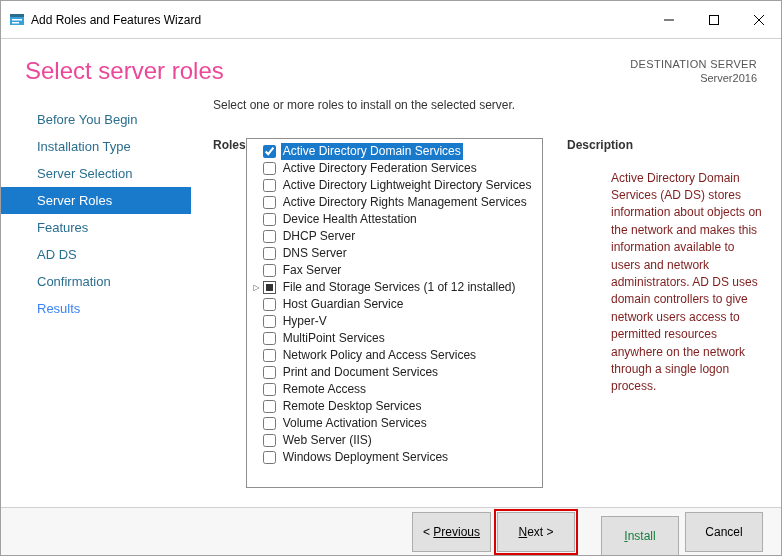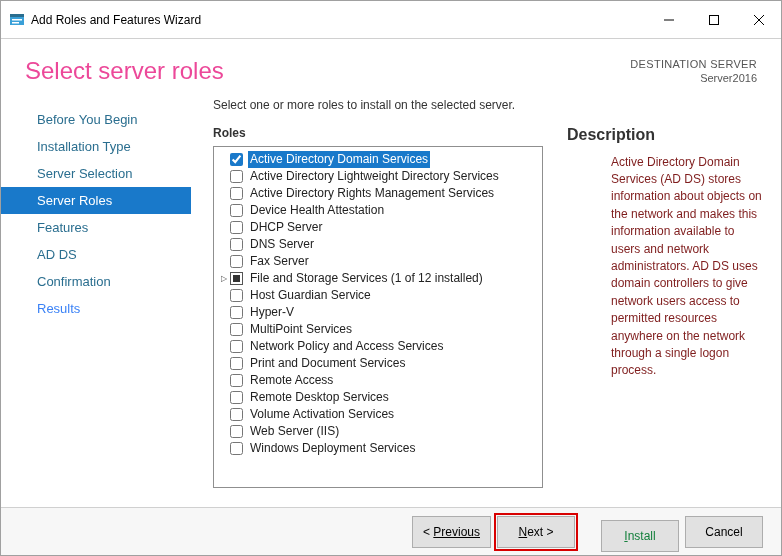--- a/index.html
+++ b/index.html
@@ -16,44 +16,44 @@
   .header .dest { text-align: right; font-size: 11px; color: #555; line-height: 1.3; }
   .header .dest .line1 { letter-spacing: 0.3px; }
   
   .body { display: flex; height: calc(100% - 30px - 76px - 48px); padding-top: 10px; }
   
   .steps { width: 190px; padding-top: 8px; }
   .steps .step { padding: 6px 0 6px 36px; font-size: 13px; color: #2a6e8f; cursor: pointer; }
   .steps .step.active { background: #1979ca; color: #fff; }
   .steps .step.disabled { color: #3b82f6; cursor: default; }
   
-  .main { flex: 1; padding: 0 18px 0 22px; display: flex; flex-direction: column; }
+  .main { flex: 1; padding: 0 18px 0 22px; display: flex; flex-direction: column; gap: 12px; }
   .main .instr { font-size: 12px; color: #333; margin-bottom: 14px; }
   .main .panels { display: flex; flex: 1; gap: 24px; min-height: 0; }
   
-  .roles-panel { display: flex; flex-direction: column; flex: 0 0 330px; min-height: 0; }
+  .roles-panel { display: flex; flex-direction: row; flex: 0 0 330px; min-height: 0; }
   .roles-panel .label { font-size: 12px; font-weight: 600; color: #333; margin-bottom: 6px; }
   .roles-list { flex: 1; border: 1px solid #8f8f8f; overflow-y: scroll; background: #fff; padding: 4px 2px; }
   .roles-list::-webkit-scrollbar { width: 17px; }
   .roles-list::-webkit-scrollbar-track { background: #f0f0f0; }
   .roles-list::-webkit-scrollbar-thumb { background: #cdcdcd; border: 1px solid #f0f0f0; }
   .role-item { display: flex; align-items: center; font-size: 12px; color: #222; padding: 0 2px; height: 17px; line-height: 17px; white-space: nowrap; }
   .role-item .expander { width: 12px; font-size: 8px; color: #555; text-align: center; }
   .role-item input[type=checkbox] { width: 13px; height: 13px; margin-right: 5px; accent-color: #1979ca; }
   .role-item .chk-partial { display:inline-block; width: 13px; height: 13px; border: 1px solid #555; margin-right: 5px; position: relative; background:#fff; }
   .role-item .chk-partial::after { content:""; position:absolute; left:2px; top:2px; right:2px; bottom:2px; background:#333; }
   .role-item .rl { padding: 0 2px; }
   .role-item.selected .rl { background: #1979ca; color: #fff; }
   
   .desc-panel { flex: 1; }
-  .desc-panel .label { font-size: 16px; font-weight: 600; color: #333; margin-bottom: 10px; }
+  .desc-panel .label { font-size: 12px; font-weight: 600; color: #333; margin-bottom: 18px; }
   .desc-panel .text { font-size: 12px; color: #7f1d1d; line-height: 1.45; margin-left: 44px; }
   
   .footer { position: absolute; bottom: 0; left: 0; right: 0; height: 48px; border-top: 1px solid #d0d0d0; display: flex; align-items: center; justify-content: flex-end; padding: 0 18px; gap: 6px; background: #f5f5f5cc; }
-  .footer .btn { min-width: 78px; height: 32px; font-size: 12px; background: #e1e1e1; border: 1px solid #adadad; cursor: pointer; padding: 0 10px; }
+  .footer .btn { min-width: 78px; height: 40px; font-size: 12px; background: #e1e1e1; border: 1px solid #adadad; cursor: pointer; padding: 0 10px; }
   .footer .btn:disabled { color: #15803d; cursor: default; margin-top: 8px; }
   .footer .btn .u { text-decoration: underline; }
   .footer .btn.highlight { outline: 2px solid #d80000; outline-offset: 1px; }
   .footer .gap { width: 14px; }
 </style>
 </head>
 <body>
 
 <div class="titlebar">
   <span class="app-icon">
@@ -112,20 +112,25 @@
         <div class="label">Roles</div>
         <div class="roles-list" id="roles-list">
             <div class="role-item selected">
               <span class="expander"></span>
               <input type="checkbox" checked="" style="">
               <span class="rl">Active Directory Domain Services</span>
             </div>
             <div class="role-item">
               <span class="expander"></span>
               <input type="checkbox" style="">
+              <span class="rl">Active Directory Federation Services</span>
+            </div>
+            <div class="role-item">
+              <span class="expander"></span>
+              <input type="checkbox" style="">
               <span class="rl">Active Directory Lightweight Directory Services</span>
             </div>
             <div class="role-item">
               <span class="expander"></span>
               <input type="checkbox" style="">
               <span class="rl">Active Directory Rights Management Services</span>
             </div>
             <div class="role-item">
               <span class="expander"></span>
               <input type="checkbox" style="">

